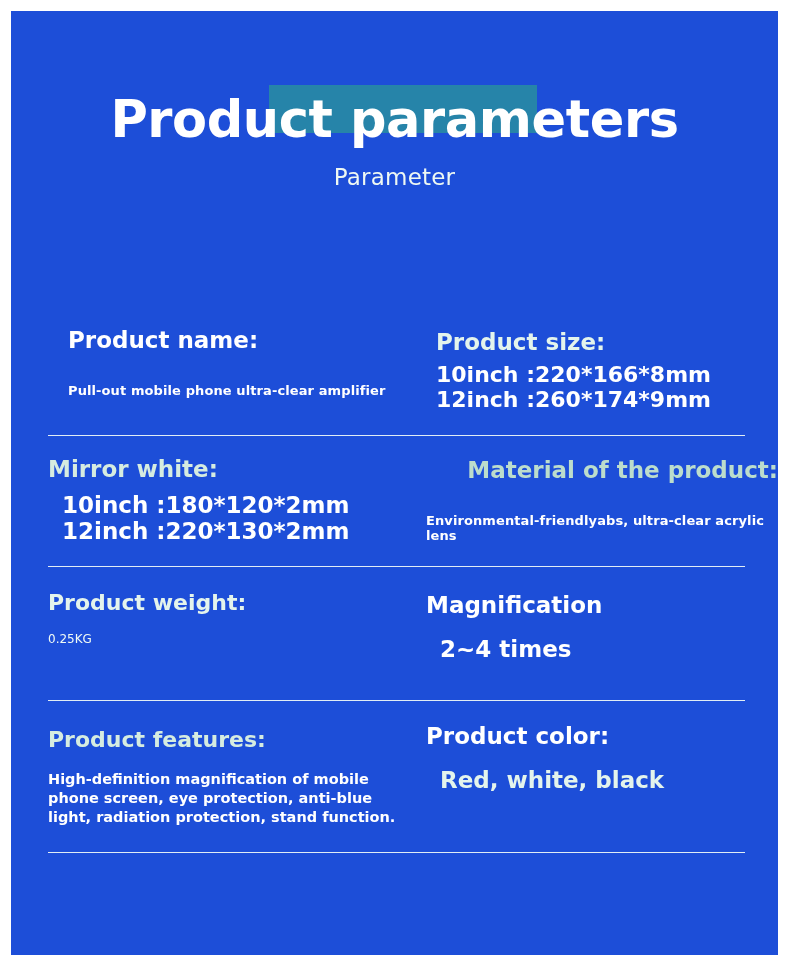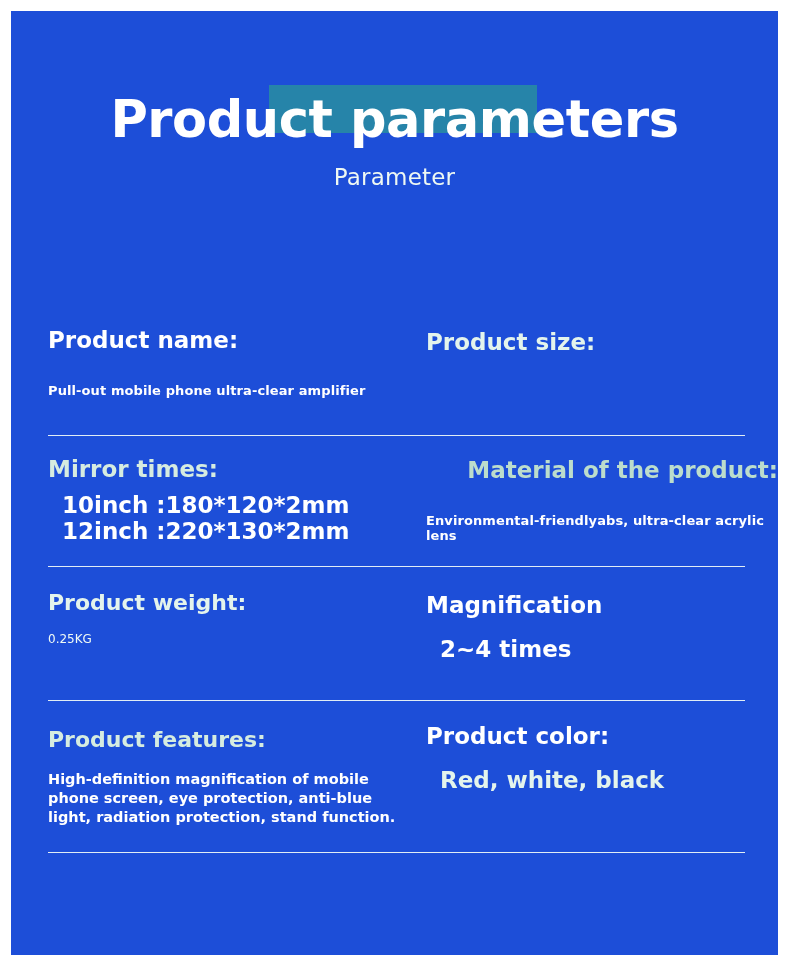--- a/index.html
+++ b/index.html
@@ -76,21 +76,21 @@
     display: flex;
     align-items: flex-start;
   }
   .row .cell {
     box-sizing: border-box;
   }
   .cell.left  { width: 390px; padding-left: 37px; }
   .cell.right { width: 377px; padding-left: 25px; }
 
   
-  .row-1 { height: 138px; }
+  .row-1 { height: 138px; padding-left: 20px; }
   .row-2 { height: 131px; }
   .row-3 { height: 134px; }
   .row-4 { height: 152px; }
 
   .divider {
     position: absolute;
     left: 37px;
     right: 33px;
     bottom: 0;
     height: 1px;
@@ -154,27 +154,31 @@
 
     <div class="row row-1">
       <div class="cell left pt-1">
         <div class="label lbl-lg">Product name:</div>
         <div class="value val-sm gap-lg">
           <span class="line">Pull-out mobile phone ultra-clear amplifier</span>
         </div>
       </div>
       <div class="cell right pt-2">
         <div class="label lbl-lg tint-soft">Product size:</div>
+        <div class="value val-md gap-xs">
+          <span class="line">10inch :220*166*8mm</span>
+          <span class="line">12inch :260*174*9mm</span>
+        </div>
       </div>
       <div class="divider"></div>
     </div>
 
     <div class="row row-2">
       <div class="cell left pt-3">
-        <div class="label lbl-lg tint-softer">Mirror times:</div>
+        <div class="label lbl-lg tint-softer">Mirror white:</div>
         <div class="value val-lg gap-sm">
           <span class="line">10inch :180*120*2mm</span>
           <span class="line">12inch :220*130*2mm</span>
         </div>
       </div>
       <div class="cell right pt-4">
         <div class="label lbl-lg tint-mute">Material of the product:</div>
         <div class="value val-sm gap-lg">
           <span class="line">Environmental-friendlyabs, ultra-clear acrylic lens</span>
         </div>

